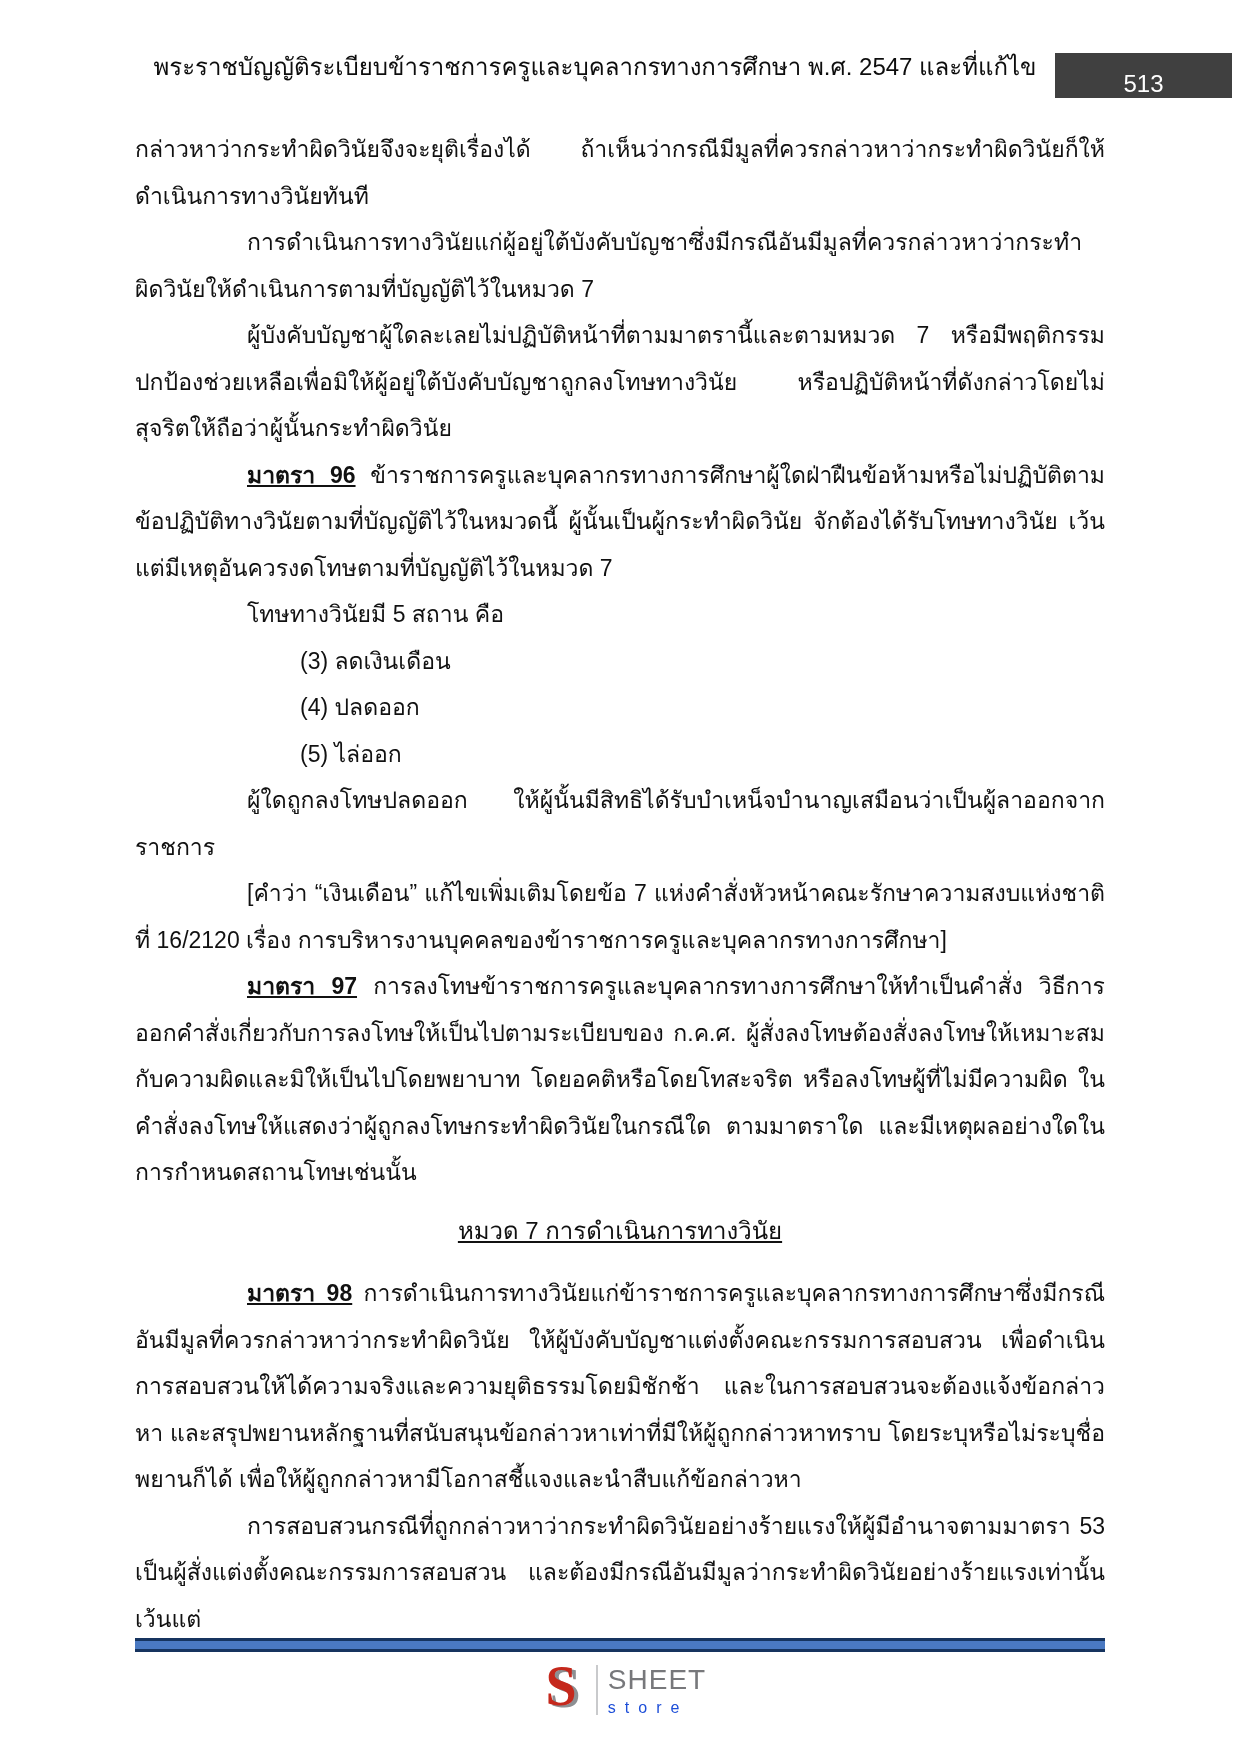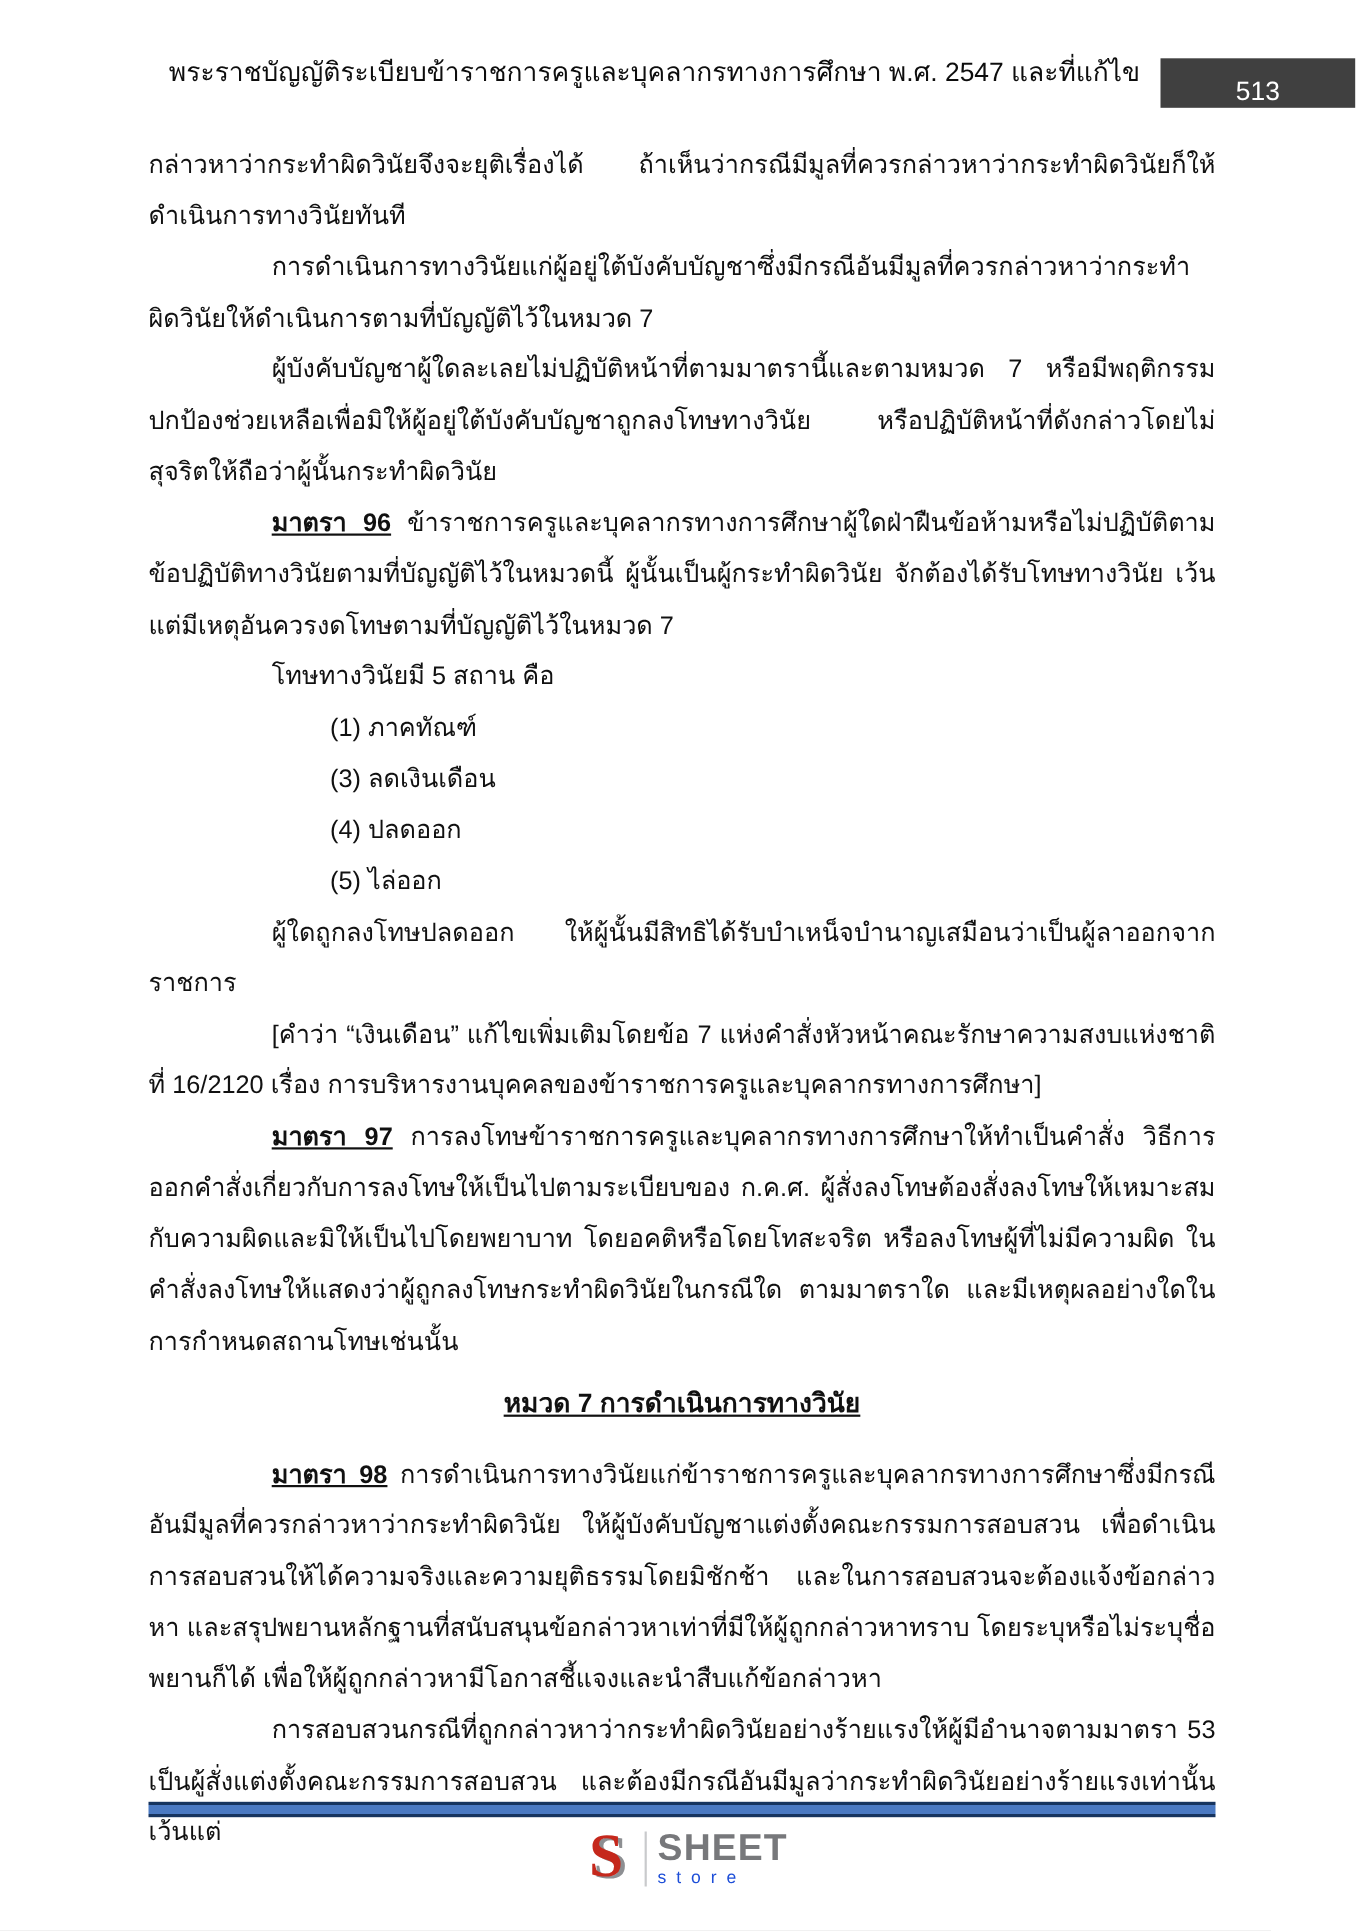--- a/index.html
+++ b/index.html
@@ -45,21 +45,21 @@
   .block.indent{ text-indent:112px; }
   .block.list-item{
     text-align:left;
     padding-left:165px;
     text-indent:0;
   }
   .lead{ font-weight:bold;text-decoration:underline; }
   .block.heading{
     text-align:center;
     text-indent:0;
-    font-weight:bold;
+    font-weight:normal;
     font-size:24px;
     margin:12px 0 16px 0;
   }
   .block.heading span{ text-decoration:underline; }
   
   .footer-bar{
     position:absolute;
     left:135px; right:135px; top:1638px;
     height:14px;
     background:linear-gradient(to bottom,
@@ -75,22 +75,22 @@
     align-items:center;
   }
   .logo-icon{ width:56px; height:60px; }
   .logo-divider{
     width:2px; height:50px;
     background:#c9cacc;
     margin:0 10px 0 6px;
   }
   .logo-text-col{ display:flex; flex-direction:column; }
   .logo-brand{
-    font-size:34px;
-    font-weight:bold;
+    font-size:28px;
+    font-weight:normal;
     letter-spacing:1px;
     color:#77787b;
     line-height:34px;
   }
   .logo-sub{
     font-size:16px;
     letter-spacing:9px;
     color:#1d4ed8;
     line-height:18px;
     margin-top:2px;
@@ -106,21 +106,20 @@
   <div class="page-number-box">
     <span>513</span>
   </div>
 
   <main class="content" id="doc-body">
       <div class="block paragraph">กล่าวหาว่ากระทำผิดวินัยจึงจะยุติเรื่องได้ ถ้าเห็นว่ากรณีมีมูลที่ควรกล่าวหาว่ากระทำผิดวินัยก็ให้ดำเนินการทางวินัยทันที</div>
       <div class="block paragraph indent">การดำเนินการทางวินัยแก่ผู้อยู่ใต้บังคับบัญชาซึ่งมีกรณีอันมีมูลที่ควรกล่าวหาว่ากระทำผิดวินัยให้ดำเนินการตามที่บัญญัติไว้ในหมวด 7</div>
       <div class="block paragraph indent">ผู้บังคับบัญชาผู้ใดละเลยไม่ปฏิบัติหน้าที่ตามมาตรานี้และตามหมวด 7 หรือมีพฤติกรรมปกป้องช่วยเหลือเพื่อมิให้ผู้อยู่ใต้บังคับบัญชาถูกลงโทษทางวินัย หรือปฏิบัติหน้าที่ดังกล่าวโดยไม่สุจริตให้ถือว่าผู้นั้นกระทำผิดวินัย</div>
       <div class="block paragraph indent"><span class="lead">มาตรา 96</span> ข้าราชการครูและบุคลากรทางการศึกษาผู้ใดฝ่าฝืนข้อห้ามหรือไม่ปฏิบัติตามข้อปฏิบัติทางวินัยตามที่บัญญัติไว้ในหมวดนี้ ผู้นั้นเป็นผู้กระทำผิดวินัย จักต้องได้รับโทษทางวินัย เว้นแต่มีเหตุอันควรงดโทษตามที่บัญญัติไว้ในหมวด 7</div>
       <div class="block paragraph indent">โทษทางวินัยมี 5 สถาน คือ</div>
-      <div class="block list-item">(1) ภาคทัณฑ์</div>
       <div class="block list-item">(3) ลดเงินเดือน</div>
       <div class="block list-item">(4) ปลดออก</div>
       <div class="block list-item">(5) ไล่ออก</div>
       <div class="block paragraph indent">ผู้ใดถูกลงโทษปลดออก ให้ผู้นั้นมีสิทธิได้รับบำเหน็จบำนาญเสมือนว่าเป็นผู้ลาออกจากราชการ</div>
       <div class="block paragraph indent">[คำว่า “เงินเดือน” แก้ไขเพิ่มเติมโดยข้อ 7 แห่งคำสั่งหัวหน้าคณะรักษาความสงบแห่งชาติที่ 16/2120 เรื่อง การบริหารงานบุคคลของข้าราชการครูและบุคลากรทางการศึกษา]</div>
       <div class="block paragraph indent"><span class="lead">มาตรา 97</span> การลงโทษข้าราชการครูและบุคลากรทางการศึกษาให้ทำเป็นคำสั่ง วิธีการออกคำสั่งเกี่ยวกับการลงโทษให้เป็นไปตามระเบียบของ ก.ค.ศ. ผู้สั่งลงโทษต้องสั่งลงโทษให้เหมาะสมกับความผิดและมิให้เป็นไปโดยพยาบาท โดยอคติหรือโดยโทสะจริต หรือลงโทษผู้ที่ไม่มีความผิด ในคำสั่งลงโทษให้แสดงว่าผู้ถูกลงโทษกระทำผิดวินัยในกรณีใด ตามมาตราใด และมีเหตุผลอย่างใดในการกำหนดสถานโทษเช่นนั้น</div>
       <div class="block heading"><span>หมวด 7 การดำเนินการทางวินัย</span></div>
       <div class="block paragraph indent"><span class="lead">มาตรา 98</span> การดำเนินการทางวินัยแก่ข้าราชการครูและบุคลากรทางการศึกษาซึ่งมีกรณีอันมีมูลที่ควรกล่าวหาว่ากระทำผิดวินัย ให้ผู้บังคับบัญชาแต่งตั้งคณะกรรมการสอบสวน เพื่อดำเนินการสอบสวนให้ได้ความจริงและความยุติธรรมโดยมิชักช้า และในการสอบสวนจะต้องแจ้งข้อกล่าวหา และสรุปพยานหลักฐานที่สนับสนุนข้อกล่าวหาเท่าที่มีให้ผู้ถูกกล่าวหาทราบ โดยระบุหรือไม่ระบุชื่อพยานก็ได้ เพื่อให้ผู้ถูกกล่าวหามีโอกาสชี้แจงและนำสืบแก้ข้อกล่าวหา</div>
       <div class="block paragraph indent">การสอบสวนกรณีที่ถูกกล่าวหาว่ากระทำผิดวินัยอย่างร้ายแรงให้ผู้มีอำนาจตามมาตรา 53 เป็นผู้สั่งแต่งตั้งคณะกรรมการสอบสวน และต้องมีกรณีอันมีมูลว่ากระทำผิดวินัยอย่างร้ายแรงเท่านั้น เว้นแต่</div>
     </main>

